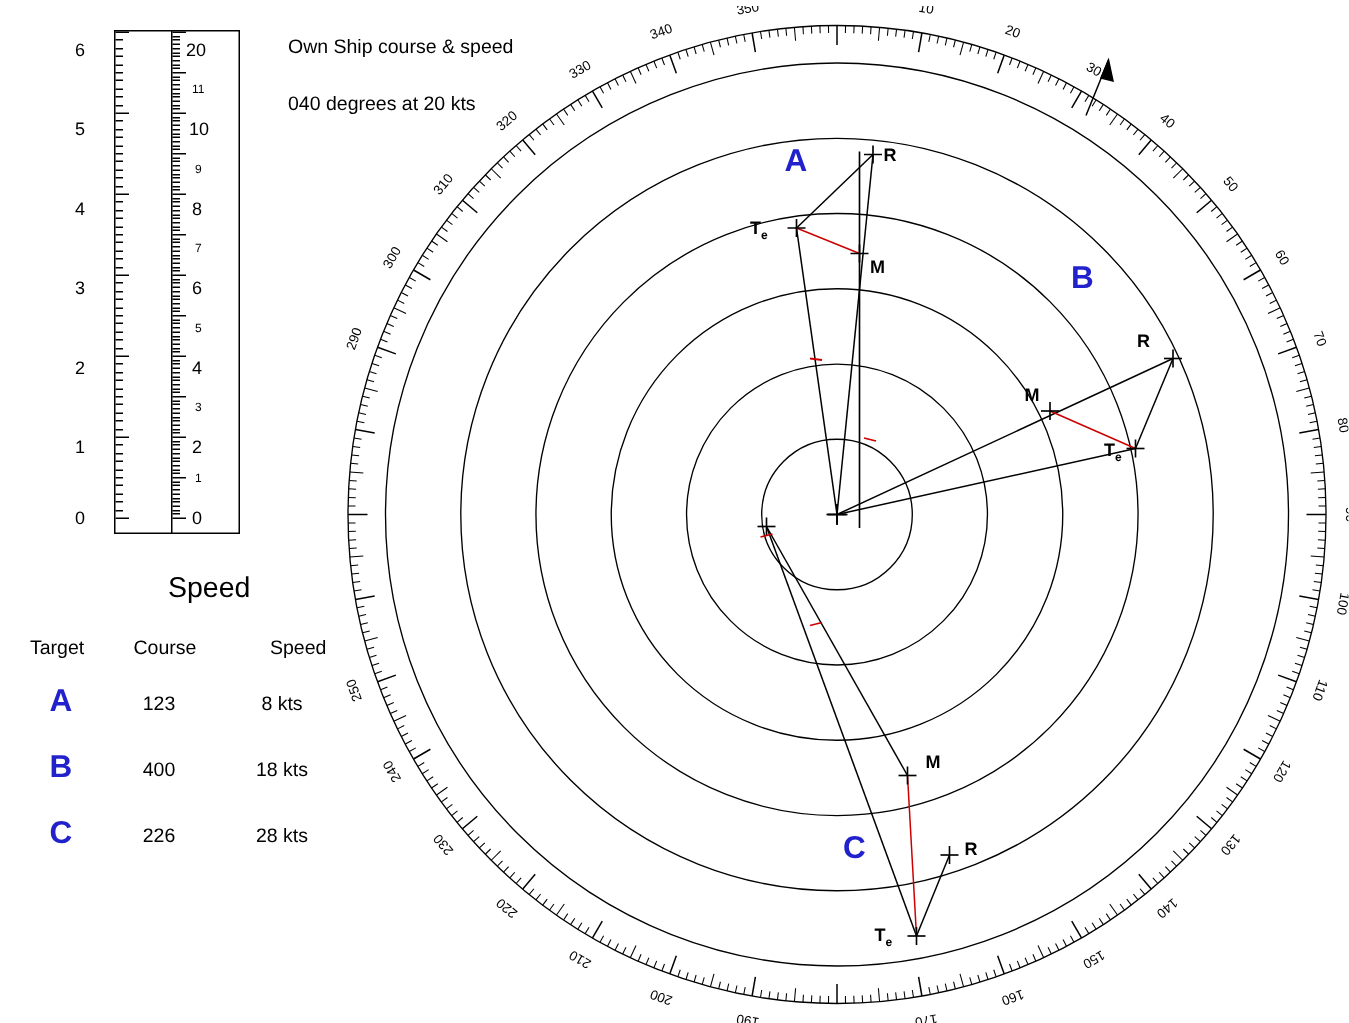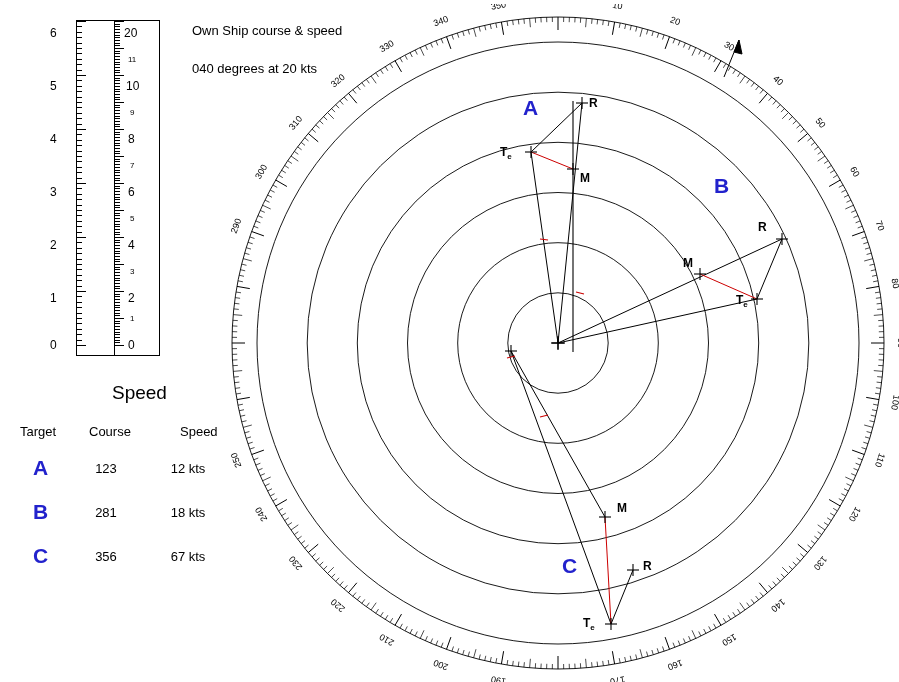--- a/index.html
+++ b/index.html
@@ -326,29 +326,29 @@
   <div class="own-text" id="own-line2">040 degrees at 20 kts</div>
 
   <div id="true-title">Speed</div>
 
   <div class="tbl-head" style="left:20px; top:424px;">Target</div>
   <div class="tbl-head" style="left:89px; top:424px;">Course</div>
   <div class="tbl-head" style="left:180px; top:424px;">Speed</div>
 
   <div class="tbl-target" style="left:33px; top:456px;">A</div>
   <div class="tbl-val" style="left:86px; top:461px; width:40px;">123</div>
-  <div class="tbl-val" style="left:160px; top:461px; width:56px;">12 kts</div>
+  <div class="tbl-val" style="left:160px; top:461px; width:56px;">8 kts</div>
 
   <div class="tbl-target" style="left:33px; top:500px;">B</div>
-  <div class="tbl-val" style="left:86px; top:505px; width:40px;">281</div>
+  <div class="tbl-val" style="left:86px; top:505px; width:40px;">400</div>
   <div class="tbl-val" style="left:160px; top:505px; width:56px;">18 kts</div>
 
   <div class="tbl-target" style="left:33px; top:544px;">C</div>
-  <div class="tbl-val" style="left:86px; top:549px; width:40px;">356</div>
-  <div class="tbl-val" style="left:160px; top:549px; width:56px;">67 kts</div>
+  <div class="tbl-val" style="left:86px; top:549px; width:40px;">226</div>
+  <div class="tbl-val" style="left:160px; top:549px; width:56px;">28 kts</div>
 
   <div id="plot">
     <svg id="plot-svg" width="671" height="678" viewBox="0 0 671 678" xmlns="http://www.w3.org/2000/svg">
       <g id="compass-ticks" stroke="#000">
           <line x1="330.0" y1="26.0" x2="330.0" y2="13.0" stroke-width="1"></line>
           <line x1="335.6" y1="18.0" x2="335.7" y2="13.0" stroke-width="0.7"></line>
           <line x1="341.2" y1="18.2" x2="341.4" y2="13.2" stroke-width="0.7"></line>
           <line x1="346.8" y1="18.4" x2="347.1" y2="13.4" stroke-width="0.7"></line>
           <line x1="352.4" y1="18.8" x2="352.7" y2="13.8" stroke-width="0.7"></line>
           <line x1="357.6" y1="23.2" x2="358.4" y2="14.2" stroke-width="0.7"></line>

